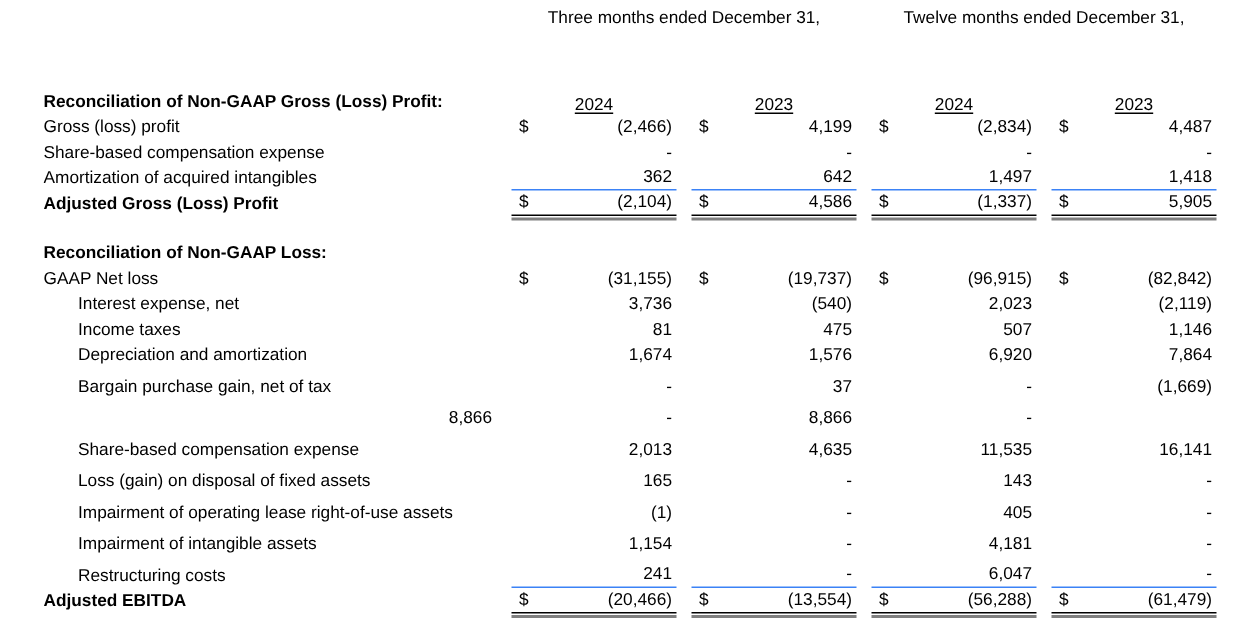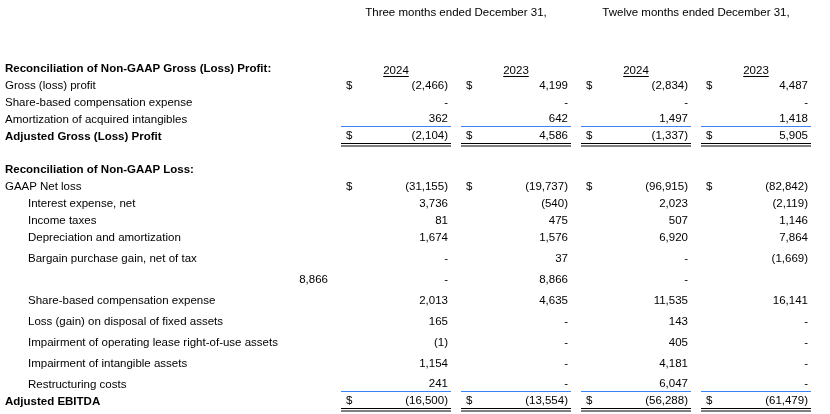--- a/index.html
+++ b/index.html
@@ -42,21 +42,21 @@
 
   .table-body { margin-top: 16px; }
   .section + .section { margin-top: 16px; }
 
   .title-row { height: 17px; }
   .title { font-weight: bold; padding-bottom: 2px; white-space: nowrap; }
 
   .row { height: 17px; }
   .row.tall { height: 21px; }
 
-  .lbl { padding-bottom: 2px; white-space: nowrap; overflow: hidden; }
+  .lbl { padding-bottom: 2px; white-space: nowrap; overflow: hidden; margin-left: 24px; }
   .lbl.indent { padding-left: 23px; }
   .row.bold .lbl { font-weight: bold; }
 
   .num {
     display: flex;
     justify-content: space-between;
     align-items: flex-end;
     padding: 0 3px 2px 5px;
     height: 100%;
   }
@@ -381,21 +381,21 @@
           </div>
           <div class="num bb-single">
             <span class="dollar"></span>
             <span class="val">-</span>
           </div>
         </div>
         <div class="grid-row row bold">
           <div class="lbl">Adjusted EBITDA</div>
           <div class="num bb-double">
             <span class="dollar">$</span>
-            <span class="val">(16,500)</span>
+            <span class="val">(20,466)</span>
           </div>
           <div class="num bb-double">
             <span class="dollar">$</span>
             <span class="val">(13,554)</span>
           </div>
           <div class="num bb-double">
             <span class="dollar">$</span>
             <span class="val">(56,288)</span>
           </div>
           <div class="num bb-double">

